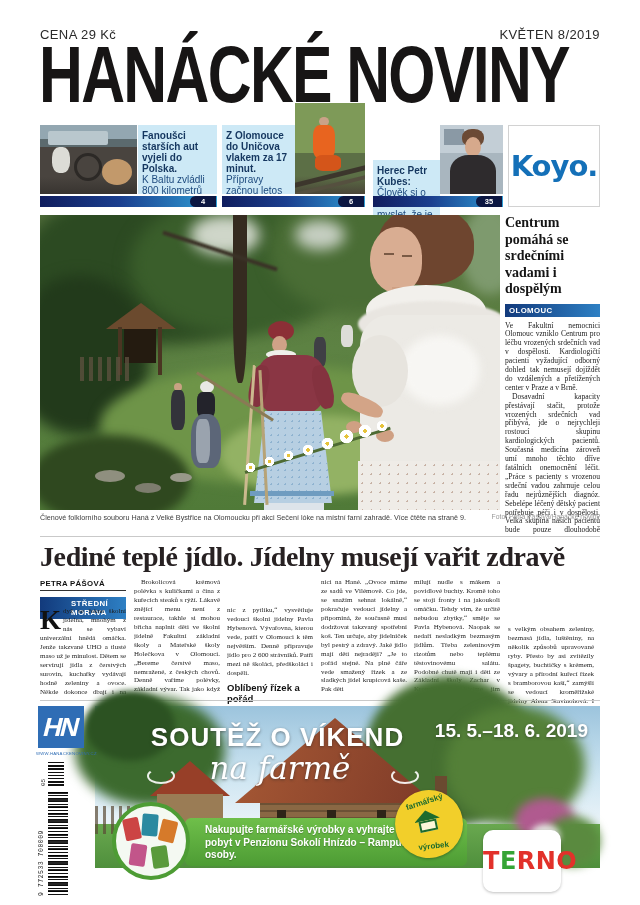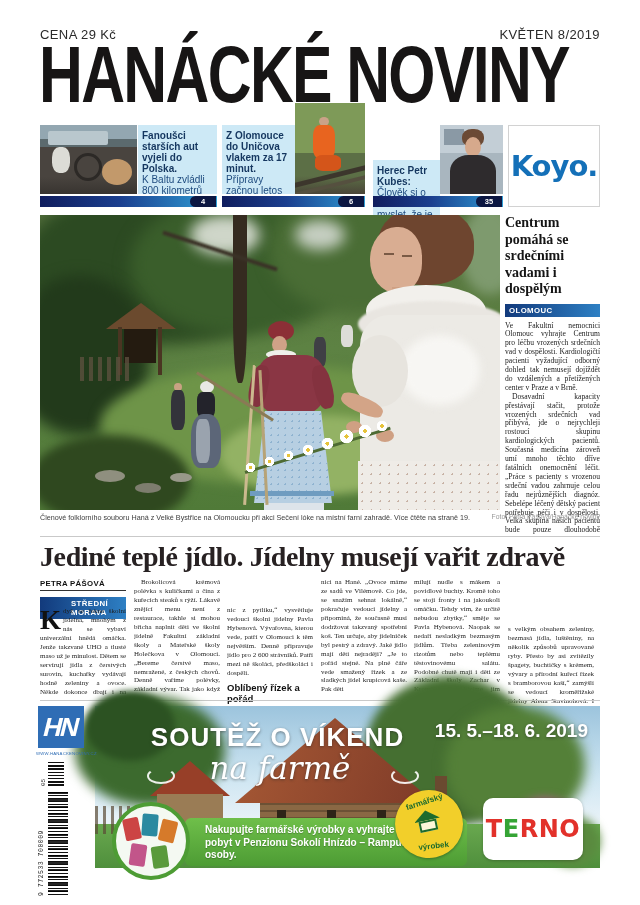--- a/index.html
+++ b/index.html
@@ -97,21 +97,21 @@
   .ad-badge{position:absolute;left:300px;top:84px;width:68px;height:68px;border-radius:50%;
             background:#f2cf2a;transform:rotate(-12deg);box-shadow:0 1px 3px rgba(0,0,0,.3);
             text-align:center;color:#1e6b2d;font-weight:bold;}
   .badge-top{position:absolute;left:0;top:7px;width:68px;font-size:8px;transform:rotate(-6deg);}
   .badge-bottom{position:absolute;left:0;bottom:7px;width:68px;font-size:8px;transform:rotate(6deg);}
   .badge-house{position:absolute;left:24px;top:30px;width:18px;height:11px;border:2px solid #1e6b2d;
                box-sizing:border-box;background:#fdf6d8;}
   .badge-roof{position:absolute;left:20px;top:20px;width:0;height:0;
               border-left:13px solid transparent;border-right:13px solid transparent;
               border-bottom:10px solid #1e6b2d;}
-  .terno-box{position:absolute;left:388px;top:92px;width:100px;height:62px;background:#fff;
+  .terno-box{position:absolute;left:388px;top:124px;width:78px;height:62px;background:#fff;
              border-radius:10px;box-shadow:0 1px 3px rgba(0,0,0,.25);text-align:center;}
   .terno-box span{font-weight:bold;font-size:24px;line-height:62px;letter-spacing:.5px;
                   font-family:"DejaVu Sans","Liberation Sans",sans-serif;}
   .t-red{color:#e2312a;} .t-green{color:#35a435;}
 
   
   .hn-logo{position:absolute;left:38px;top:706px;width:46px;height:42px;background:#2f6db5;
            color:#fff;text-align:center;overflow:hidden;}
   .hn-logo span{display:inline-block;font-weight:bold;font-size:26px;line-height:42px;
                 transform:skewX(-14deg);letter-spacing:-2px;}
@@ -264,28 +264,28 @@
     <div class="abs" style="left:281px;top:222px;width:13px;height:13px;background:radial-gradient(circle,#e6c33a 0 2px,#fff 2px 5.5px,rgba(255,255,255,0) 6px);"></div>
     <div class="abs" style="left:299px;top:214px;width:15px;height:15px;background:radial-gradient(circle,#e6c33a 0 2.2px,#fff 2.2px 6.5px,rgba(255,255,255,0) 7px);"></div>
     <div class="abs" style="left:318px;top:209px;width:14px;height:14px;background:radial-gradient(circle,#e6c33a 0 2px,#fff 2px 6px,rgba(255,255,255,0) 6.5px);"></div>
     <div class="abs" style="left:336px;top:205px;width:12px;height:12px;background:radial-gradient(circle,#e6c33a 0 1.8px,#fff 1.8px 5px,rgba(255,255,255,0) 5.5px);"></div>
   </div>
 
   <div class="sidebar">
     <div class="sb-headline">Centrum pomáhá se srdečními vadami i dospělým</div>
     <span class="tag">OLOMOUC</span>
     <div class="sb-body">
-      <div>Ve Fakultní nemocnici Olomouc vyhrajte Centrum pro léčbu vrozených srdečních vad v dospělosti. Kardiologičtí pacienti vyžadující odborný dohled tak nemusejí dojíždět do vzdálených a přetížených center v Praze a v Brně.</div>
+      <div>Ve Fakultní nemocnici Olomouc vzniklo Centrum pro léčbu vrozených srdečních vad v dospělosti. Kardiologičtí pacienti vyžadující odborný dohled tak nemusejí dojíždět do vzdálených a přetížených center v Praze a v Brně.</div>
       <div class="indent">Dosavadní kapacity přestávají stačit, protože vrozených srdečních vad přibývá, jde o nejrychleji rostoucí skupinu kardiologických pacientů. Současná medicína zároveň umí mnoho těchto dříve fatálních onemocnění léčit. „Práce s pacienty s vrozenou srdeční vadou zahrnuje celou řadu nejrůznějších diagnóz. Sebelépe léčený dětský pacient potřebuje péči i v dospělosti. Velká skupina našich pacientů bude pouze dlouhodobě sledována, nemalá část však vyžaduje další operační výkony i v dospělosti,“ vysvětluje lékař olomouckého centra Jan Látal.</div>
 
     </div>
   </div>
 
   <div class="caption-row">
-    <span>Členové folklorního souboru Haná z Velké Bystřice na Olomoucku při akci Sečení lóke na místní farní zahradě. Více čtěte na straně 19.</span>
+    <span>Členové folklorního souboru Haná z Velké Bystřice na Olomoucku při akci Sečení lóke na místní farní zahradě. Více čtěte na straně 9.</span>
     <span class="caption-credit">Foto: Petra Pášová/Hanácké noviny</span>
   </div>
   <div class="hairline" style="top:536px;"></div>
 
   <div class="headline-main">Jediné teplé jídlo. Jídelny musejí vařit zdravě</div>
   <div class="byline">PETRA PÁŠOVÁ</div>
   <span class="tag region-tag">STŘEDNÍ MORAVA</span>
 
   <div class="col first" style="left:40px;">
     <span class="dropcap">K</span><span>dyž se řekne školní jídelna, mnohým z nás se vybaví univerzální hnědá omáčka. Jenže takzvané UHO a tlusté maso už je minulost. Dětem se servírují jídla z čerstvých surovin, kuchařky vydávají hodně zeleniny a ovoce. Někde dokonce dbají i na lokální dodavatele.</span>

